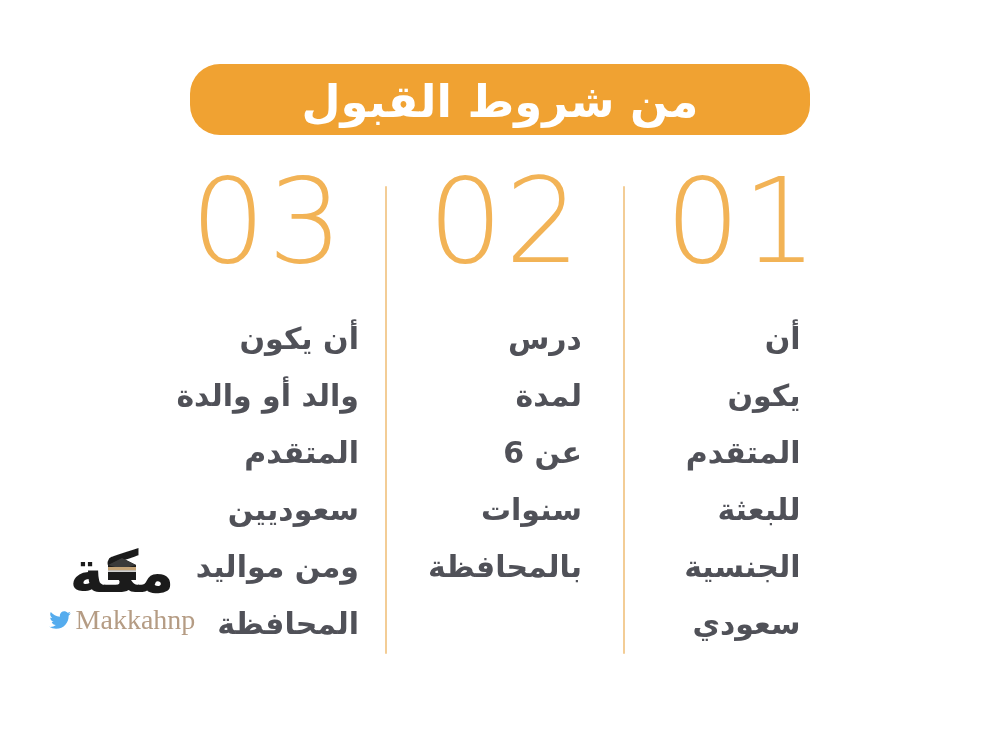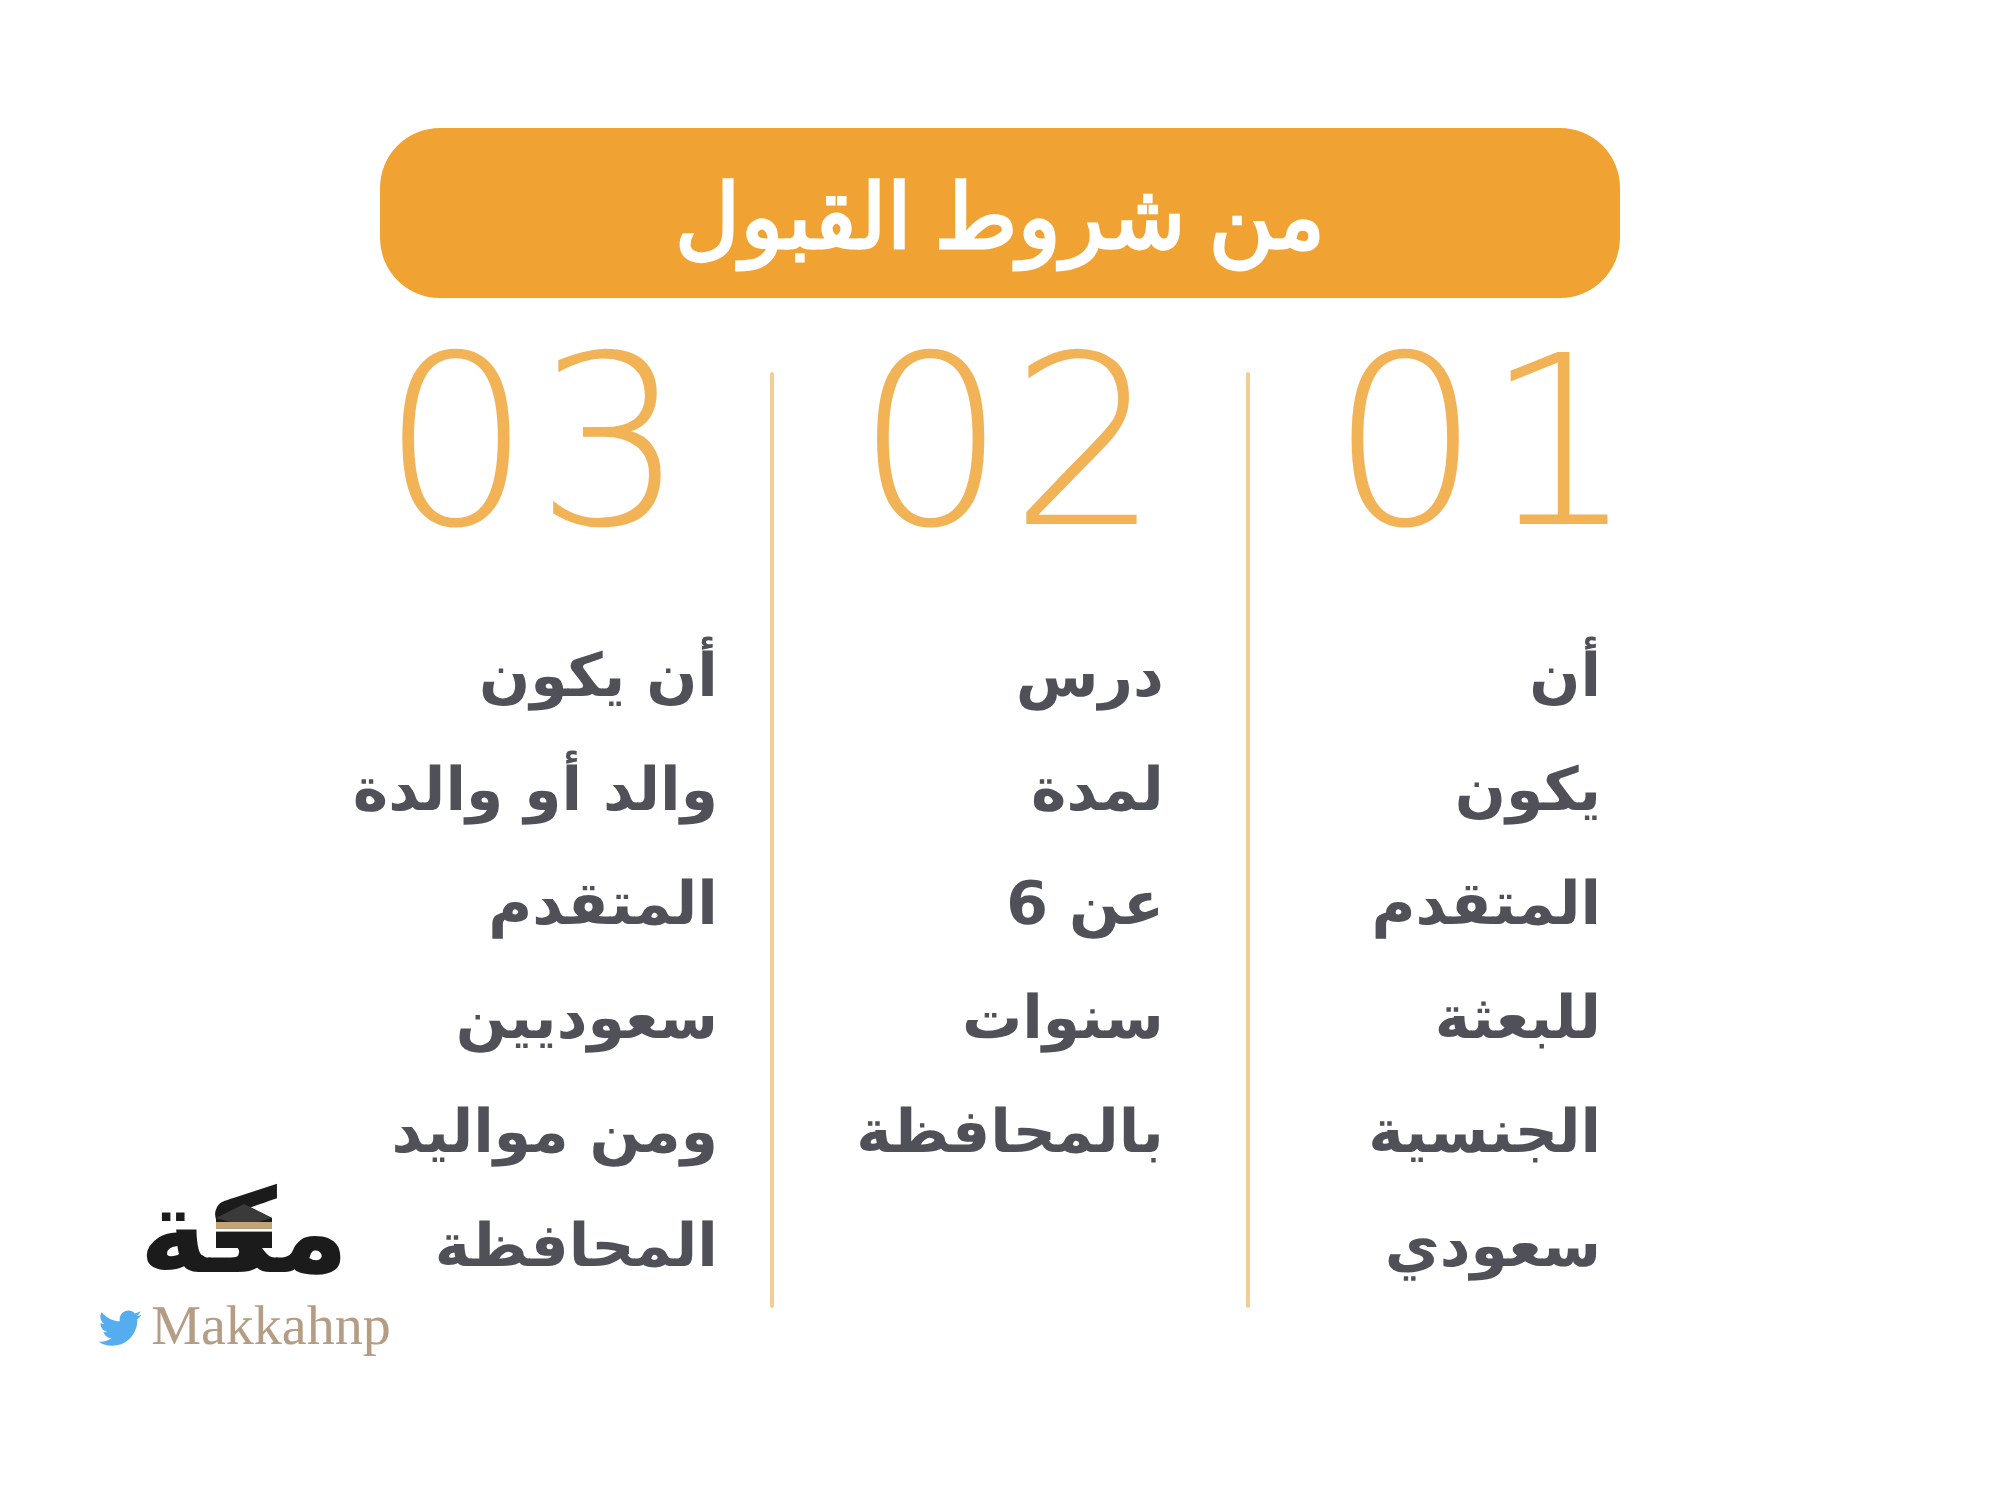--- a/index.html
+++ b/index.html
@@ -3,23 +3,23 @@
 <meta charset="utf-8">
 <style>
   html,body{margin:0;padding:0;background:#ffffff;}
   .canvas{
     position:relative;width:1000px;height:750px;background:#ffffff;
     overflow:hidden;font-family:"DejaVu Sans",sans-serif;
   }
 
   
   .banner{
-    position:absolute;left:190px;top:64px;width:620px;height:85px;
+    position:absolute;left:190px;top:64px;width:620px;height:71px;
     background:#F0A232;border-radius:30px;
-    display:flex;align-items:center;justify-content:center;font-family:Liberation Serif, serif;
+    display:flex;align-items:center;justify-content:center;
   }
   .banner-title{
     color:#ffffff;font-size:45px;font-weight:bold;direction:rtl;
     padding-top:4px;
   }
 
   
   .columns{
     position:absolute;left:150px;top:162px;width:710px;
     display:grid;grid-template-columns:1fr 2px 1fr 2px 1fr;
@@ -34,21 +34,21 @@
   .cond-line{
     direction:rtl;height:57px;line-height:57px;text-align:center;
     font-size:30px;font-weight:bold;color:#505158;white-space:nowrap;
   }
   .divider{
     width:2px;height:468px;margin-top:24px;
     background:#F3CD96;border-radius:1px;justify-self:center;
   }
 
   
-  .logo{position:absolute;left:46px;top:584px;width:152px;text-align:center;}
+  .logo{position:absolute;left:46px;top:540px;width:152px;text-align:center;}
   .logo-word{
     position:relative;direction:rtl;font-size:58px;line-height:64px;
     font-weight:bold;color:#1b1b1b;margin:0;
   }
   .kaaba{position:absolute;top:-10px;left:50%;transform:translateX(-50%);}
   .logo-social{
     display:flex;align-items:center;justify-content:center;gap:5px;margin-top:0px;
   }
   .handle{
     font-family:"Liberation Serif","DejaVu Serif",serif;

